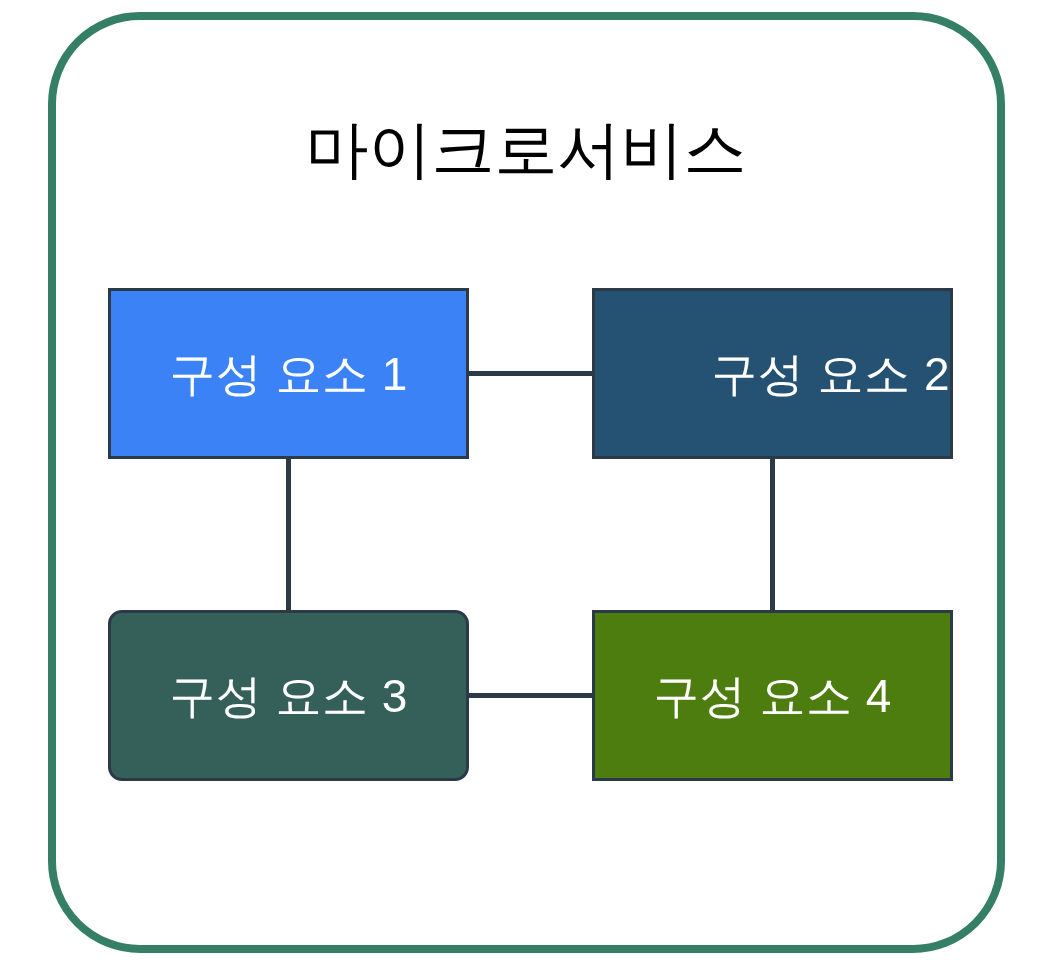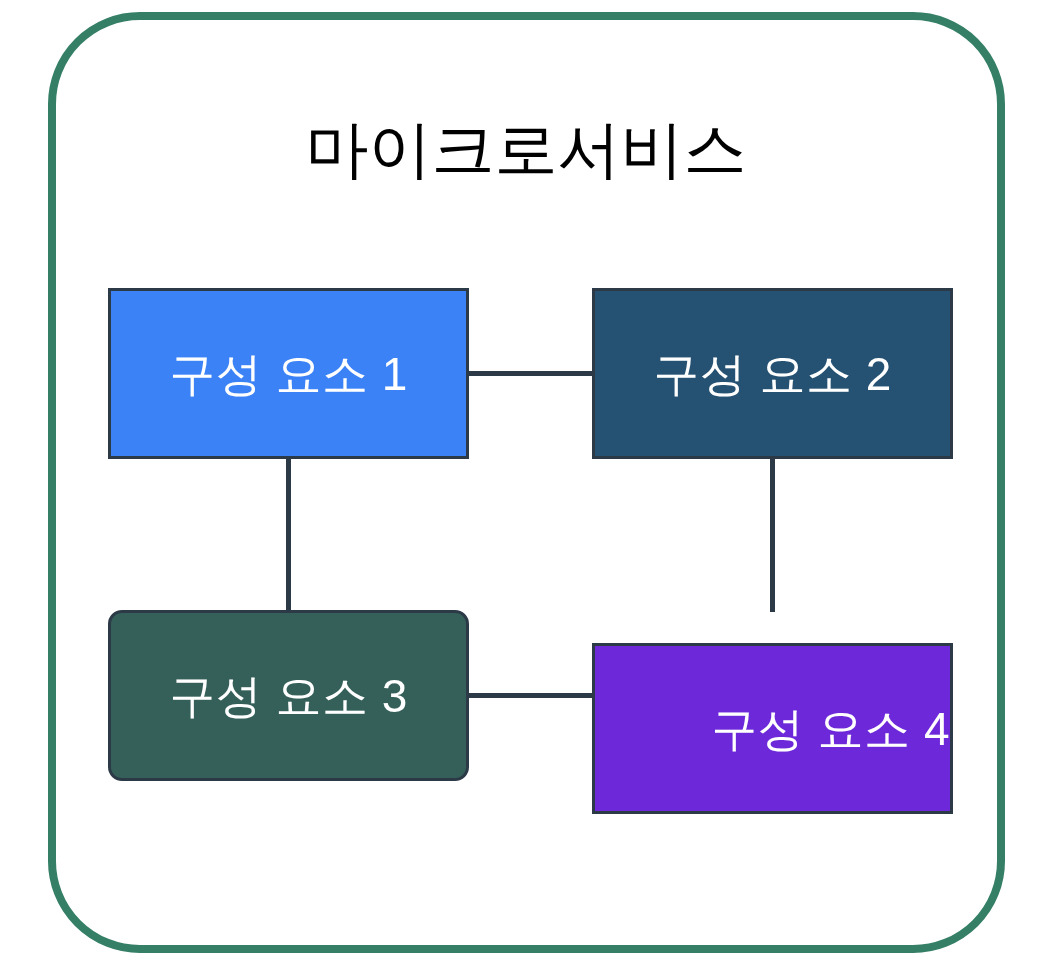--- a/index.html
+++ b/index.html
@@ -78,23 +78,23 @@
   .component-label {
     color: #ffffff;
     font-size: 46px;
     line-height: 58px;
     white-space: nowrap;
     font-weight: 400;
     letter-spacing: 0.5px;
   }
 
   #box-1 { left: 108px; top: 288px; background: #3b82f6; }
-  #box-2 { left: 592px; top: 288px; background: #255172; }
+  #box-2 { left: 592px; top: 288px; background: #255172; justify-content: flex-end; }
   #box-3 { left: 108px; top: 610px; background: #35605a; border-radius: 14px; }
-  #box-4 { left: 592px; top: 643px; background: #6d28d9; justify-content: flex-end; }
+  #box-4 { left: 592px; top: 610px; background: #4d7c0f; }
 </style>
 </head>
 <body>
 
 <div id="canvas">
 
   <div id="outer-container"></div>
 
   <div id="diagram-title">마이크로서비스</div>
 

